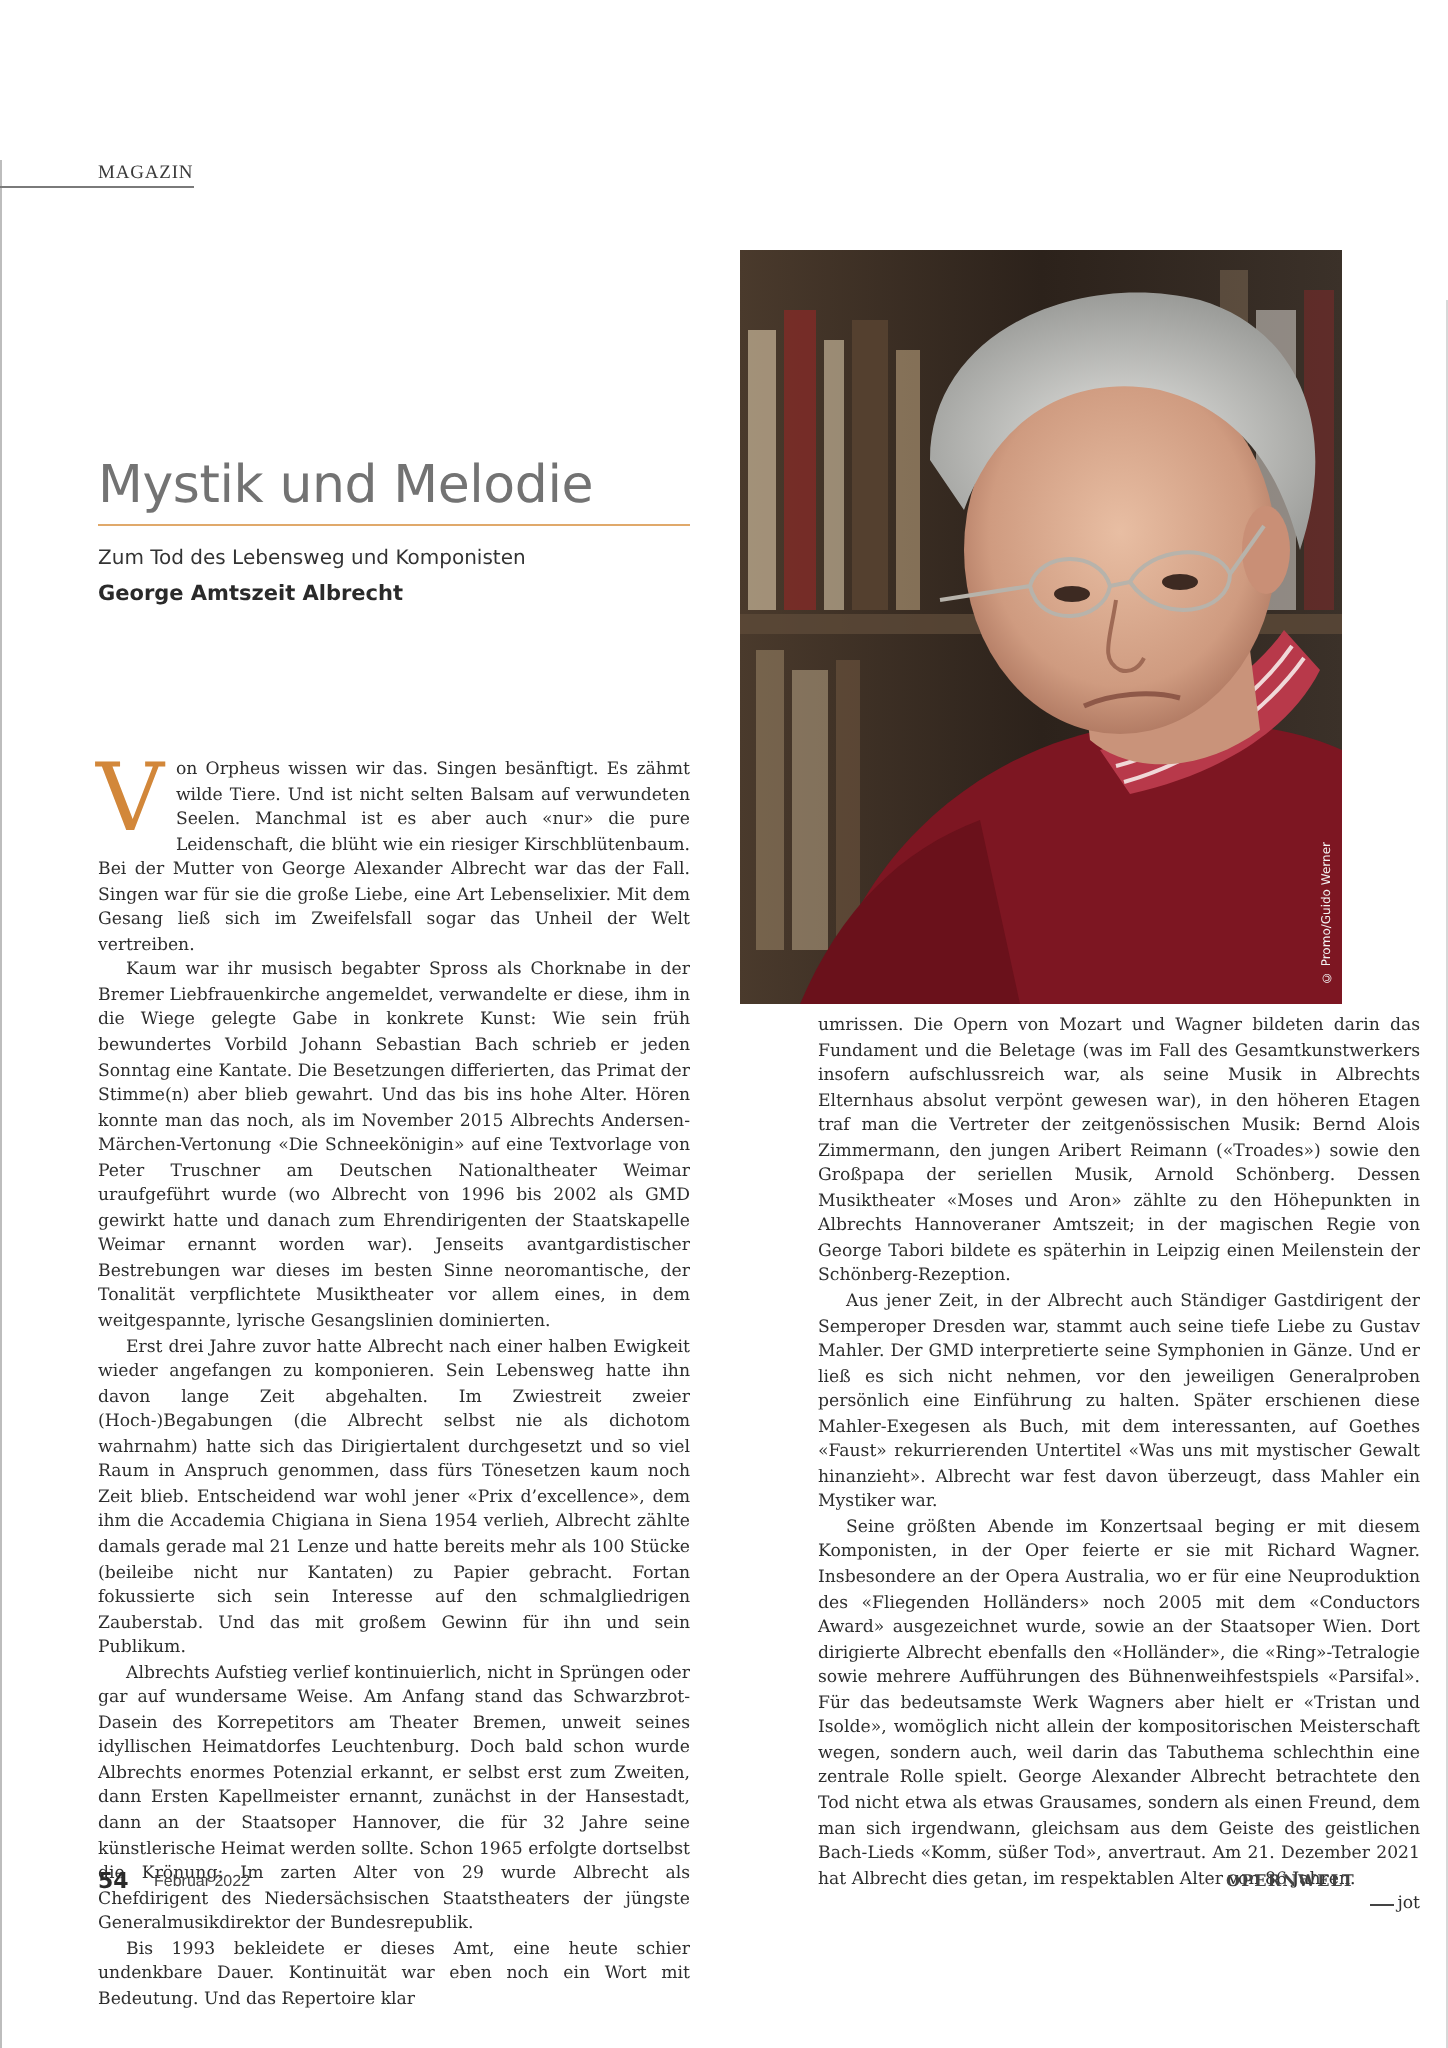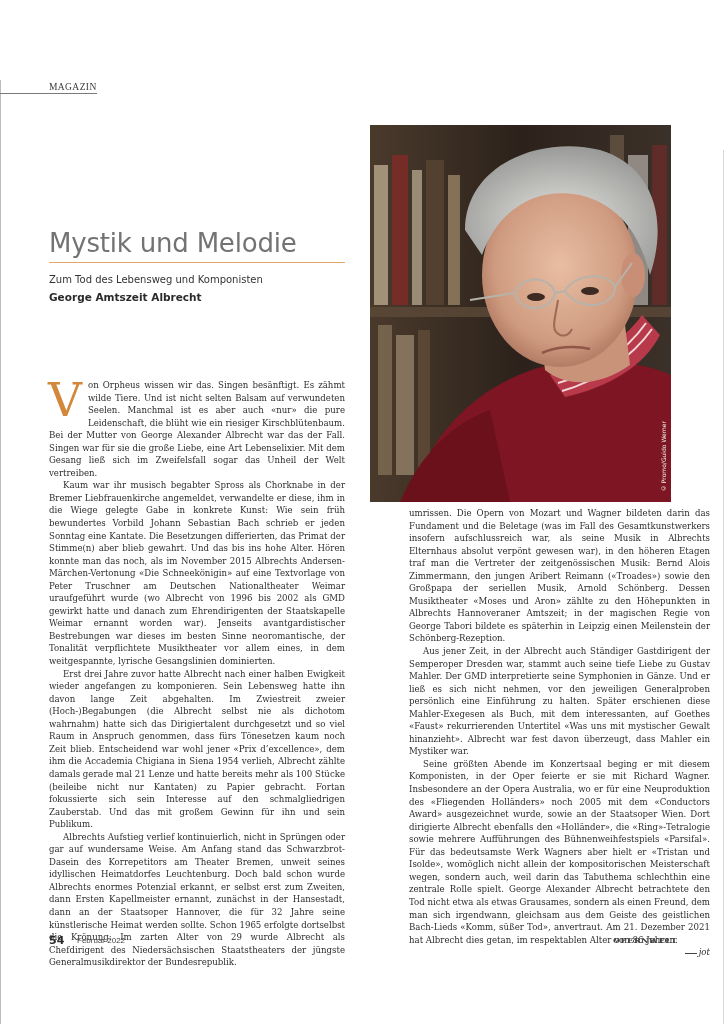--- a/index.html
+++ b/index.html
@@ -48,21 +48,21 @@
   .col-left { left: 49px; top: 379px; width: 296px; }
   .col-right { left: 370px; top: 507px; width: 301px; margin-left: 39px; }
   .col p { text-indent: 14px; }
   .col p.noindent { text-indent: 0; }
   .col p.first { text-indent: 0; }
 
   .dropcap {
     float: left; font-family: "DejaVu Serif", serif; font-size: 47px; line-height: 38px;
     color: #d2873a; margin: 2px 6px 0 -1px; padding-top: 0;
   }
-  .signature { font-style: italic; float: right; }
+  .signature { float: right; }
   .signature .dash { display: inline-block; width: 12px; border-bottom: 1px solid #444; margin-right: 2px; vertical-align: 1px; }
 
   .page-number {
     position: absolute; left: 49px; top: 934px;
     font-family: "DejaVu Sans", sans-serif; font-size: 11px; font-weight: bold; color: #2a2a2a;
   }
   .issue-date {
     position: absolute; left: 77px; top: 936px;
     font-family: Liberation Sans, sans-serif; font-size: 8px; color: #444;
   }
@@ -144,20 +144,21 @@
     <path d="M172 228 C185 222 205 220 220 224" stroke="#8e5848" stroke-width="2.5" fill="none"></path>
   </svg>
   <div class="photo-credit">© Promo/Guido Werner</div>
 </div>
 
 <div class="col col-left">
   <p class="first"><span class="dropcap">V</span><span>on Orpheus wissen wir das. Singen besänftigt. Es zähmt wilde Tiere. Und ist nicht selten Balsam auf verwundeten Seelen. Manchmal ist es aber auch «nur» die pure Leidenschaft, die blüht wie ein riesiger Kirschblütenbaum. Bei der Mutter von George Alexander Albrecht war das der Fall. Singen war für sie die große Liebe, eine Art Lebenselixier. Mit dem Gesang ließ sich im Zweifelsfall sogar das Unheil der Welt vertreiben.</span></p>
   <p>Kaum war ihr musisch begabter Spross als Chorknabe in der Bremer Liebfrauenkirche angemeldet, verwandelte er diese, ihm in die Wiege gelegte Gabe in konkrete Kunst: Wie sein früh bewundertes Vorbild Johann Sebastian Bach schrieb er jeden Sonntag eine Kantate. Die Besetzungen differierten, das Primat der Stimme(n) aber blieb gewahrt. Und das bis ins hohe Alter. Hören konnte man das noch, als im November 2015 Albrechts Andersen-Märchen-Vertonung «Die Schneekönigin» auf eine Textvorlage von Peter Truschner am Deutschen Nationaltheater Weimar uraufgeführt wurde (wo Albrecht von 1996 bis 2002 als GMD gewirkt hatte und danach zum Ehrendirigenten der Staatskapelle Weimar ernannt worden war). Jenseits avantgardistischer Bestrebungen war dieses im besten Sinne neoromantische, der Tonalität verpflichtete Musiktheater vor allem eines, in dem weitgespannte, lyrische Gesangslinien dominierten.</p>
   <p>Erst drei Jahre zuvor hatte Albrecht nach einer halben Ewigkeit wieder angefangen zu komponieren. Sein Lebensweg hatte ihn davon lange Zeit abgehalten. Im Zwiestreit zweier (Hoch-)Begabungen (die Albrecht selbst nie als dichotom wahrnahm) hatte sich das Dirigiertalent durchgesetzt und so viel Raum in Anspruch genommen, dass fürs Tönesetzen kaum noch Zeit blieb. Entscheidend war wohl jener «Prix d’excellence», dem ihm die Accademia Chigiana in Siena 1954 verlieh, Albrecht zählte damals gerade mal 21 Lenze und hatte bereits mehr als 100 Stücke (beileibe nicht nur Kantaten) zu Papier gebracht. Fortan fokussierte sich sein Interesse auf den schmalgliedrigen Zauberstab. Und das mit großem Gewinn für ihn und sein Publikum.</p>
   <p>Albrechts Aufstieg verlief kontinuierlich, nicht in Sprüngen oder gar auf wundersame Weise. Am Anfang stand das Schwarzbrot-Dasein des Korrepetitors am Theater Bremen, unweit seines idyllischen Heimatdorfes Leuchtenburg. Doch bald schon wurde Albrechts enormes Potenzial erkannt, er selbst erst zum Zweiten, dann Ersten Kapellmeister ernannt, zunächst in der Hansestadt, dann an der Staatsoper Hannover, die für 32 Jahre seine künstlerische Heimat werden sollte. Schon 1965 erfolgte dortselbst die Krönung: Im zarten Alter von 29 wurde Albrecht als Chefdirigent des Niedersächsischen Staatstheaters der jüngste Generalmusikdirektor der Bundesrepublik.</p>
+  <p>Bis 1993 bekleidete er dieses Amt, eine heute schier undenkbare Dauer. Kontinuität war eben noch ein Wort mit Bedeutung. Und das Repertoire klar</p>
 </div>
 
 <div class="col col-right">
   <p class="noindent">umrissen. Die Opern von Mozart und Wagner bildeten darin das Fundament und die Beletage (was im Fall des Gesamtkunstwerkers insofern aufschlussreich war, als seine Musik in Albrechts Elternhaus absolut verpönt gewesen war), in den höheren Etagen traf man die Vertreter der zeitgenössischen Musik: Bernd Alois Zimmermann, den jungen Aribert Reimann («Troades») sowie den Großpapa der seriellen Musik, Arnold Schönberg. Dessen Musiktheater «Moses und Aron» zählte zu den Höhepunkten in Albrechts Hannoveraner Amtszeit; in der magischen Regie von George Tabori bildete es späterhin in Leipzig einen Meilenstein der Schönberg-Rezeption.</p>
   <p>Aus jener Zeit, in der Albrecht auch Ständiger Gastdirigent der Semperoper Dresden war, stammt auch seine tiefe Liebe zu Gustav Mahler. Der GMD interpretierte seine Symphonien in Gänze. Und er ließ es sich nicht nehmen, vor den jeweiligen Generalproben persönlich eine Einführung zu halten. Später erschienen diese Mahler-Exegesen als Buch, mit dem interessanten, auf Goethes «Faust» rekurrierenden Untertitel «Was uns mit mystischer Gewalt hinanzieht». Albrecht war fest davon überzeugt, dass Mahler ein Mystiker war.</p>
   <p><span>Seine größten Abende im Konzertsaal beging er mit diesem Komponisten, in der Oper feierte er sie mit Richard Wagner. Insbesondere an der Opera Australia, wo er für eine Neuproduktion des «Fliegenden Holländers» noch 2005 mit dem «Conductors Award» ausgezeichnet wurde, sowie an der Staatsoper Wien. Dort dirigierte Albrecht ebenfalls den «Holländer», die «Ring»-Tetralogie sowie mehrere Aufführungen des Bühnenweihfestspiels «Parsifal». Für das bedeutsamste Werk Wagners aber hielt er «Tristan und Isolde», womöglich nicht allein der kompositorischen Meisterschaft wegen, sondern auch, weil darin das Tabuthema schlechthin eine zentrale Rolle spielt. George Alexander Albrecht betrachtete den Tod nicht etwa als etwas Grausames, sondern als einen Freund, dem man sich irgendwann, gleichsam aus dem Geiste des geistlichen Bach-Lieds «Komm, süßer Tod», anvertraut. Am 21. Dezember 2021 hat Albrecht dies getan, im respektablen Alter von 86 Jahren.</span> <span class="signature"><span class="dash"></span><span>jot</span></span></p>
 </div>
 
 <div class="page-number">54</div>
 <div class="issue-date">Februar 2022</div>

